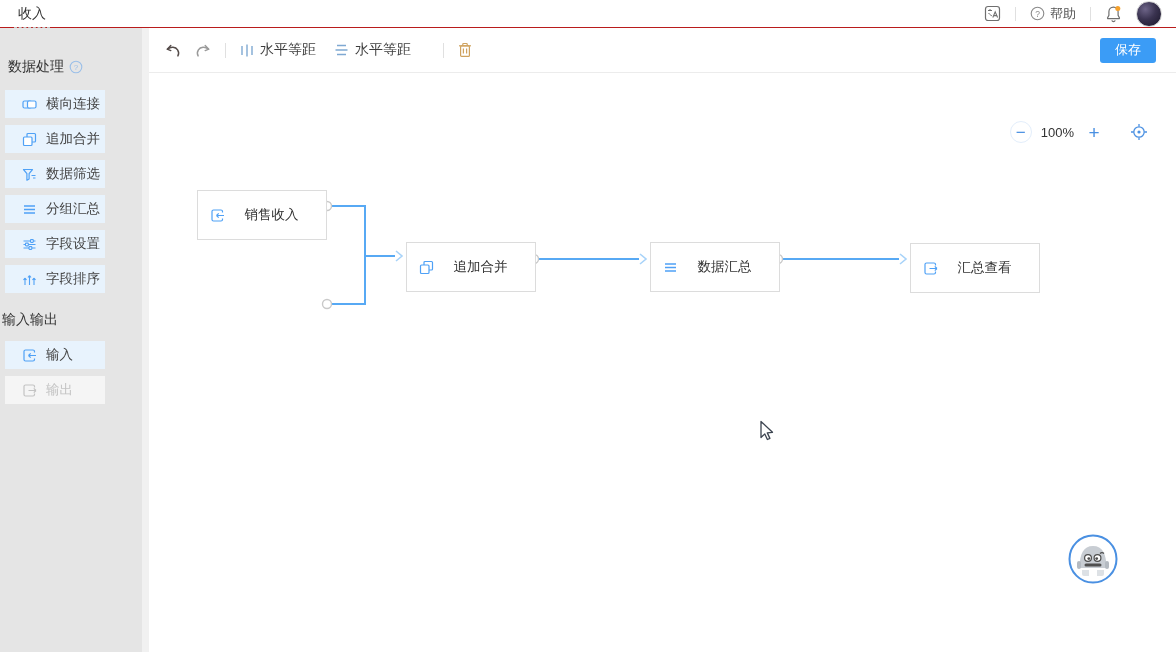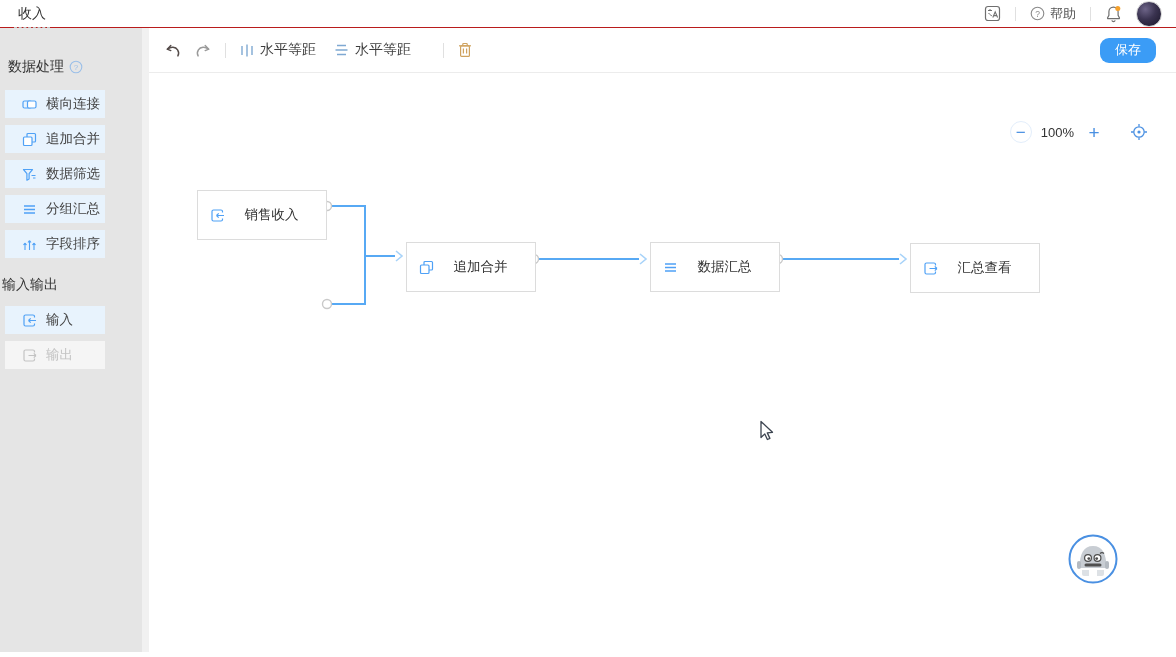--- a/index.html
+++ b/index.html
@@ -37,21 +37,21 @@
 
   
   .toolbar { height:45px; border-bottom:1px solid #ececec; display:flex;
     align-items:center; padding:0 20px 0 16px; background:#fff; }
   .t-btn { display:flex; align-items:center; gap:6px; cursor:pointer;
     font-size:14px; color:#3c3c3c; }
   .t-sep { width:1px; height:15px; background:#e0e0e0; margin:0 14px; }
   .undo { margin-right:14px; }
   .dist-btn { margin-right:18px; }
   .save-btn { margin-left:auto; width:56px; height:25px; background:#3b9cf6;
-    color:#fff; font-size:13px; border:none; border-radius:9px; cursor:pointer; }
+    color:#fff; font-size:13px; border:none; border-radius:3px; cursor:pointer; }
 
   
   .canvas { flex:1; position:relative; background:#fff; overflow:hidden; }
   .zoom-controls { position:absolute; top:12px; right:28px; display:flex;
     align-items:center; gap:9px; }
   .zoom-btn { width:22px; height:22px; border-radius:50%; display:flex;
     align-items:center; justify-content:center; color:#4a90e2; font-size:17px;
     cursor:pointer; background:#fff; border:1px solid #e3eefb; line-height:1; }
   .zoom-btn.plus { border-color:transparent; font-size:19px; }
   .zoom-level { font-size:13px; color:#333; }
@@ -146,20 +146,31 @@
 
     <div class="side-item">
       <span class="si-icon">
         <svg width="15" height="15" viewBox="0 0 15 15">
             <path d="M2 4h11M2 7.5h11M2 11h11" stroke="#4fa1f6" stroke-width="1.3"></path>
           </svg>
       </span>
       <span class="si-label">分组汇总</span>
     </div>
 
+    <div class="side-item">
+      <span class="si-icon">
+        <svg width="15" height="15" viewBox="0 0 15 15">
+            <path d="M1.5 4h12M1.5 7.5h12M1.5 11h12" stroke="#4fa1f6" stroke-width="1.1"></path>
+            <rect x="8.5" y="2.6" width="2.8" height="2.8" rx=".6" fill="#fff" stroke="#4fa1f6" stroke-width="1.1"></rect>
+            <rect x="3.5" y="6.1" width="2.8" height="2.8" rx=".6" fill="#fff" stroke="#4fa1f6" stroke-width="1.1"></rect>
+            <rect x="7" y="9.6" width="2.8" height="2.8" rx=".6" fill="#fff" stroke="#4fa1f6" stroke-width="1.1"></rect>
+          </svg>
+      </span>
+      <span class="si-label">字段设置</span>
+    </div>
 
     <div class="side-item">
       <span class="si-icon">
         <svg width="15" height="15" viewBox="0 0 15 15">
             <path d="M3 13V6M3 6 1.5 8M3 6l1.5 2" stroke="#4fa1f6" stroke-width="1.1" fill="none"></path>
             <path d="M7.5 13V3.5M7.5 3.5 6 5.5M7.5 3.5 9 5.5" stroke="#4fa1f6" stroke-width="1.1" fill="none"></path>
             <path d="M12 13V6M12 6l-1.5 2M12 6l1.5 2" stroke="#4fa1f6" stroke-width="1.1" fill="none"></path>
           </svg>
       </span>
       <span class="si-label">字段排序</span>

